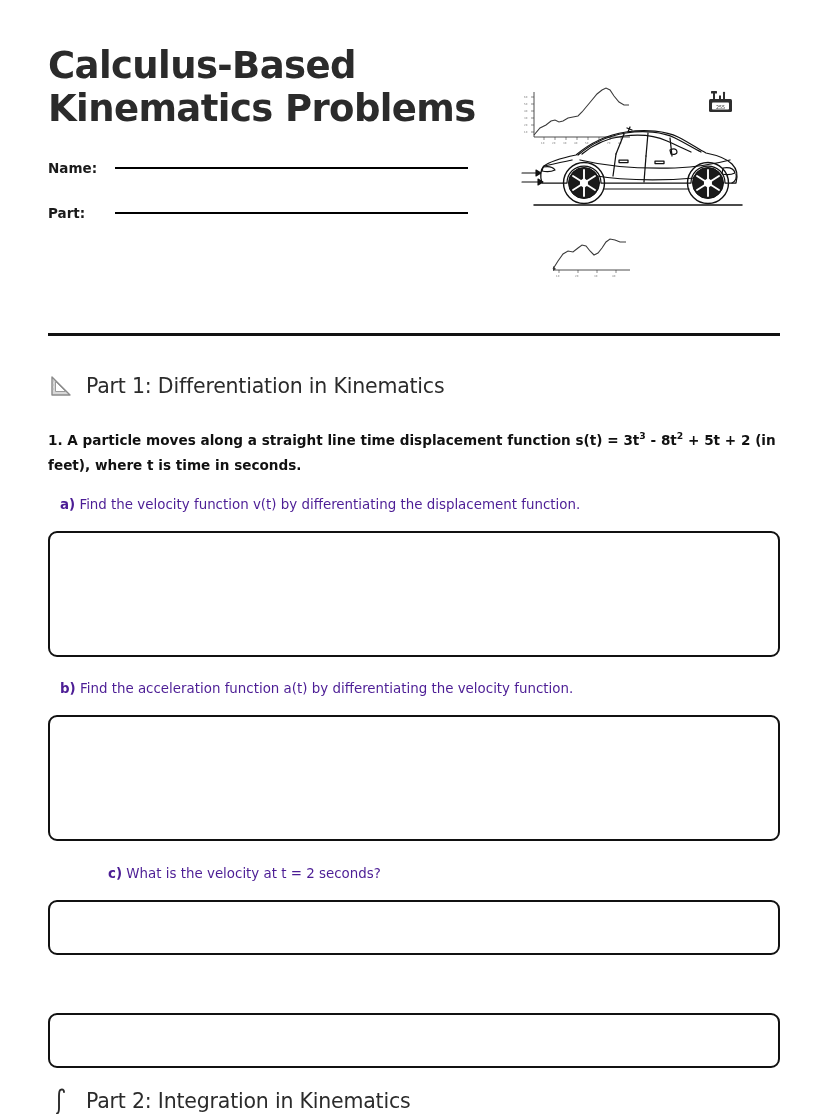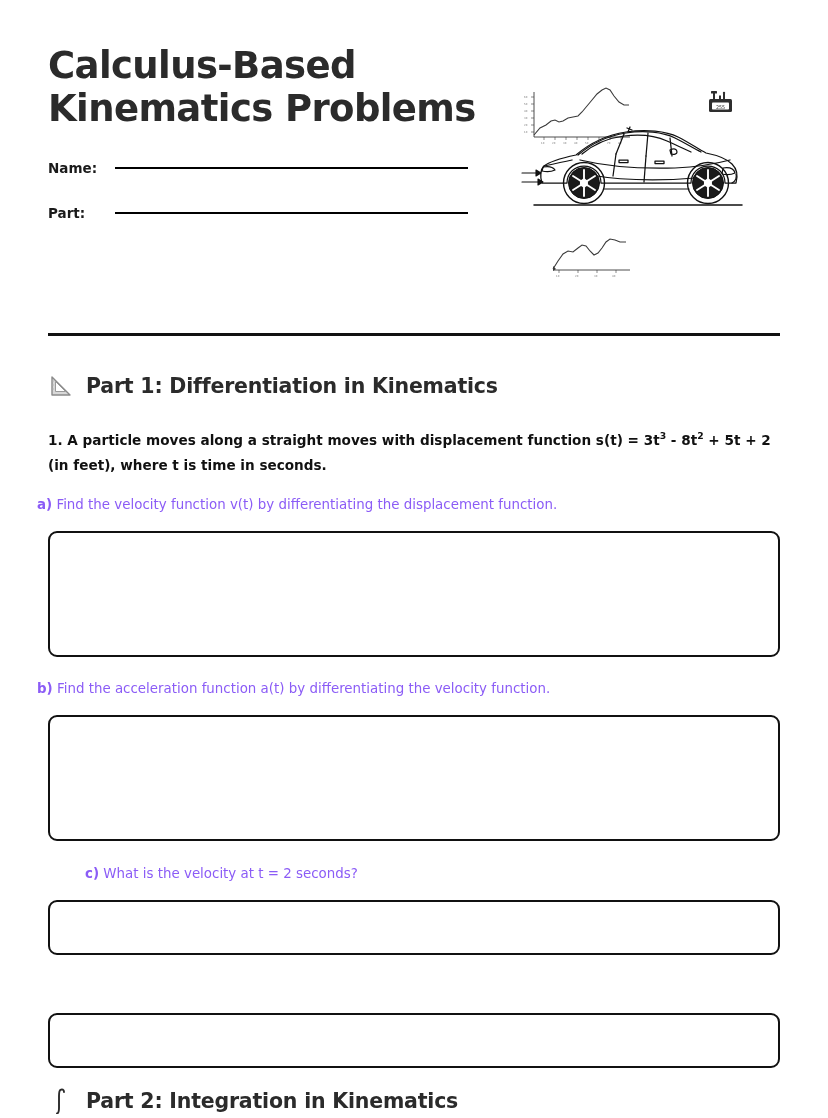--- a/index.html
+++ b/index.html
@@ -103,21 +103,21 @@
     display: flex;
     align-items: center;
     justify-content: center;
     font-size: 22px;
     line-height: 1;
     color: #555555;
   }
   .section-icon svg { display: block; }
   .section-title {
     font-size: 20.5px;
-    font-weight: bold;
+    font-weight: normal;
     color: #2b2b2b;
     letter-spacing: -0.2px;
     white-space: nowrap;
   }
 
   
   .question {
     position: absolute;
     left: 48px;
     top: 428px;
@@ -129,24 +129,24 @@
   }
   .question sup {
     font-size: 0.68em;
     vertical-align: super;
     line-height: 0;
   }
 
   
   .subpart-label {
     position: absolute;
-    left: 37px;
+    left: 60px;
     font-size: 13.4px;
     line-height: 1.4;
-    color: #8b5cf6;
+    color: #4c1d95;
     white-space: nowrap;
   }
   .subpart-label b {
     font-weight: bold;
   }
   .answer-box {
     position: absolute;
     left: 48px;
     width: 732px;
     box-sizing: border-box;
@@ -346,21 +346,21 @@
           <line x1="3" y1="11" x2="5" y2="11"></line>
           <line x1="3" y1="15" x2="5" y2="15"></line>
         </g>
       </svg>
     </span>
     <span class="section-title">Part 1: Differentiation in Kinematics</span>
   </div>
 
   <div class="question">
     <span>1.</span>
-    <span>A particle moves along a straight moves with displacement function s(t) = 3t</span><sup>3</sup><span> - 8t</span><sup>2</sup><span> + 5t + 2 (in feet), where t is time in seconds.</span>
+    <span>A particle moves along a straight line time displacement function s(t) = 3t</span><sup>3</sup><span> - 8t</span><sup>2</sup><span> + 5t + 2 (in feet), where t is time in seconds.</span>
   </div>
 
   <div class="subpart-label sp-a-label">
     <b>a)</b>
     <span>Find the velocity function v(t) by differentiating the displacement function.</span>
   </div>
   <div class="answer-box sp-a-box"></div>
 
   <div class="subpart-label sp-b-label">
     <b>b)</b>

